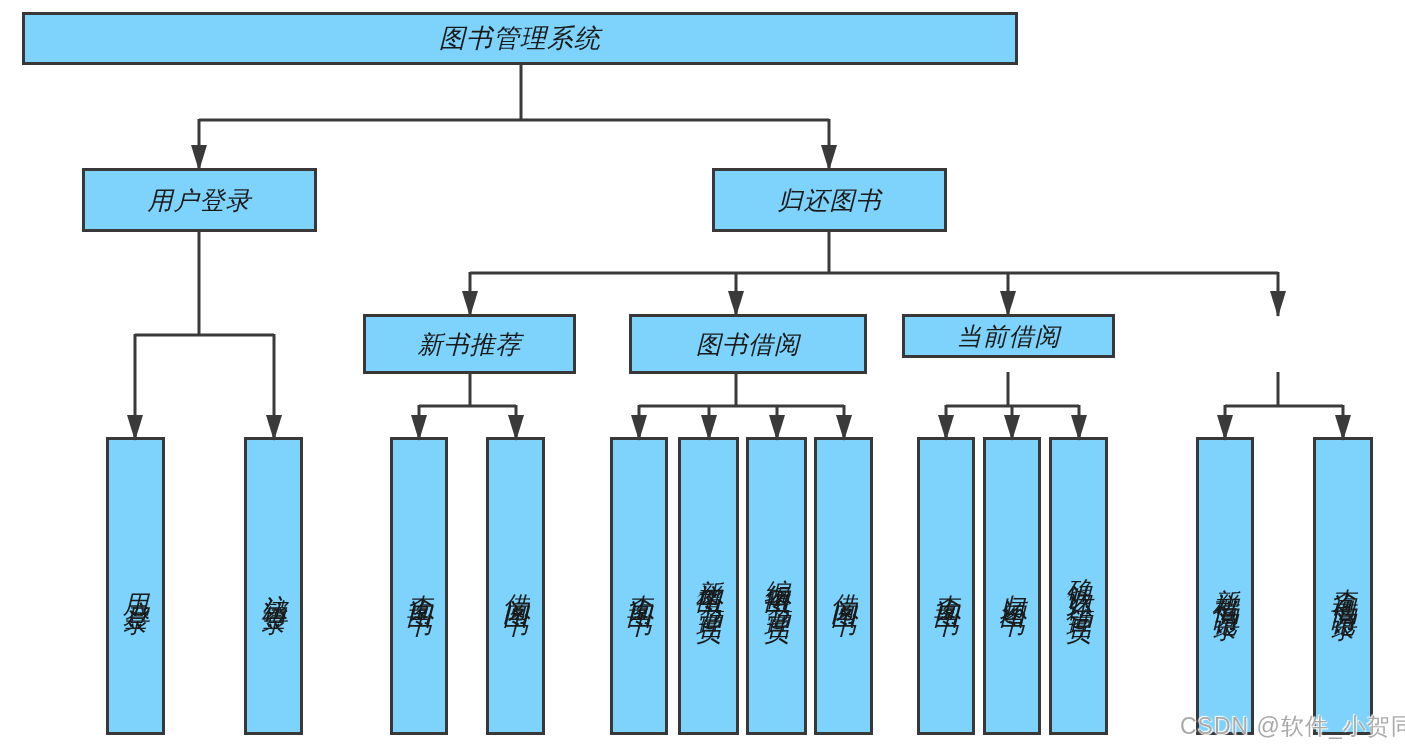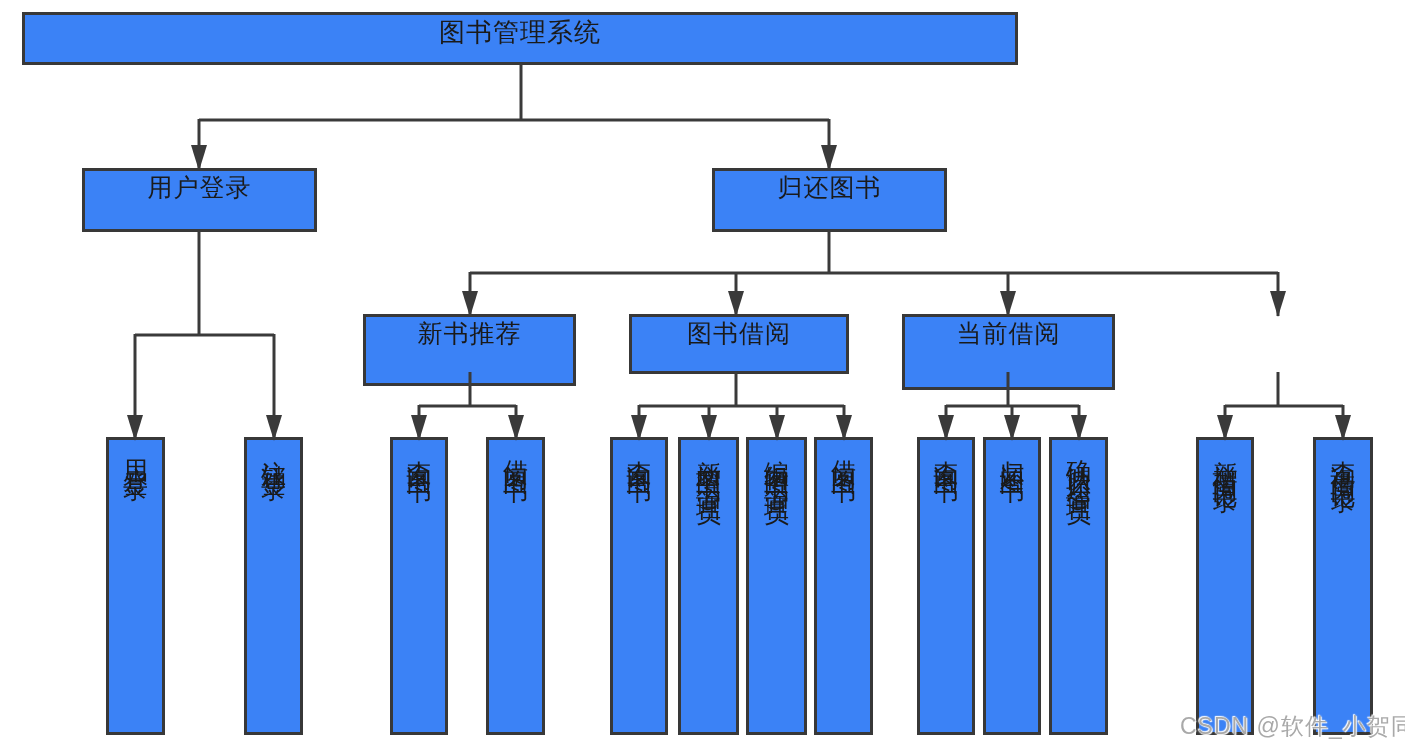--- a/index.html
+++ b/index.html
@@ -1,34 +1,34 @@
 <!DOCTYPE html>
 <html><head>
 <meta charset="utf-8">
 <style>
   html,body{margin:0;padding:0;background:#ffffff;}
   .canvas{
     position:relative;width:1405px;height:747px;background:#ffffff;overflow:hidden;
     font-family:"Liberation Sans","DejaVu Sans",sans-serif;color:#1a1a1a;
   }
   .node{
-    position:absolute;box-sizing:border-box;border:3px solid #383838;background:#3b82f6;
-    display:flex;align-items:flex-start;justify-content:center;z-index:2;
+    position:absolute;box-sizing:border-box;border:3px solid #383838;background:#7dd3fc;
+    display:flex;align-items:center;justify-content:center;z-index:2;font-style:italic;
   }
   .hnode span{font-size:25px;letter-spacing:1px;white-space:nowrap;}
   .vnode span{
     writing-mode:vertical-rl;text-orientation:mixed;
     font-size:25px;letter-spacing:6px;line-height:1;white-space:nowrap;
   }
   #n-root{left:22px;top:12px;width:996px;height:53px}
   #n-l2-0{left:82px;top:168px;width:235px;height:64px}
   #n-l2-1{left:712px;top:168px;width:235px;height:64px}
-  #n-l3-0{left:363px;top:314px;width:213px;height:72px}
-  #n-l3-1{left:629px;top:314px;width:220px;height:60px}
-  #n-l3-2{left:902px;top:314px;width:213px;height:76px}
+  #n-l3-0{left:363px;top:314px;width:213px;height:60px}
+  #n-l3-1{left:629px;top:314px;width:238px;height:60px}
+  #n-l3-2{left:902px;top:314px;width:213px;height:44px}
   #n-l3-3{left:1172px;top:314px;width:212px;height:60px}
   .leaf{top:437px;height:298px;}
   #lf-ul-0{left:106px;width:59px}
   #lf-ul-1{left:244px;width:59px}
   #lf-nb-0{left:390px;width:58px}
   #lf-nb-1{left:486px;width:59px}
   #lf-bb-0{left:610px;width:58px}
   #lf-bb-1{left:678px;width:61px}
   #lf-bb-2{left:746px;width:61px}
   #lf-bb-3{left:814px;width:59px}

